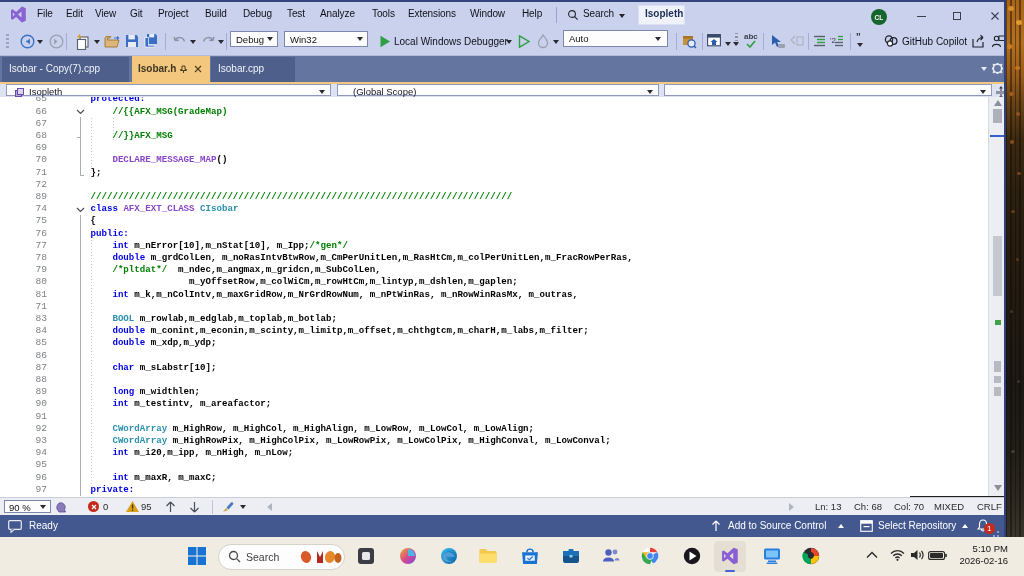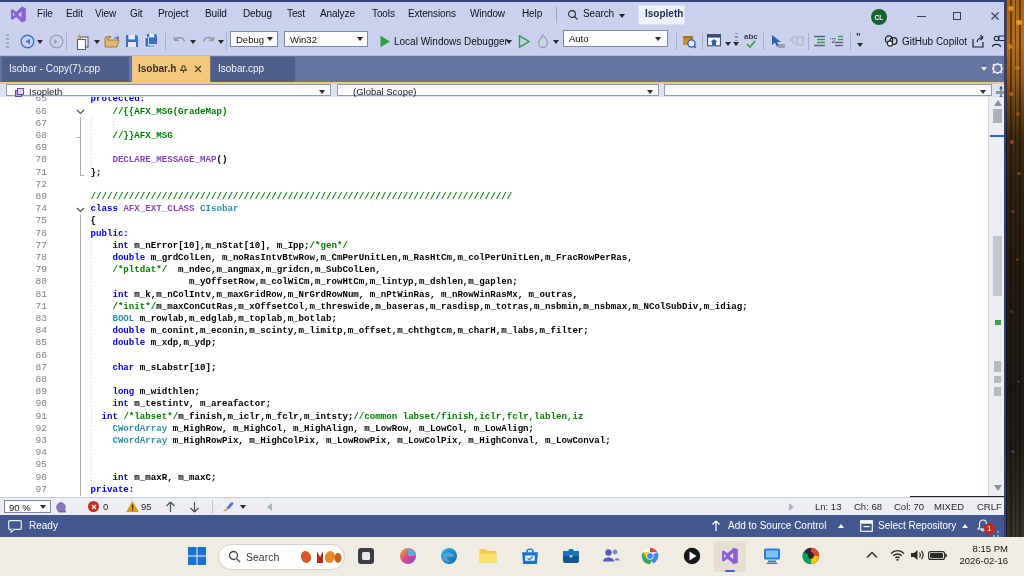--- a/index.html
+++ b/index.html
@@ -356,30 +356,29 @@
 <div class="cl" style="top:166.5px"><span class="b">};</span></div>
 <div class="cl" style="top:190.9px"><span class="c">/////////////////////////////////////////////////////////////////////////////</span></div>
 <div class="cl" style="top:203.1px"><span class="k">class</span><span class="b"> </span><span class="p">AFX_EXT_CLASS</span><span class="b"> </span><span class="t">CIsobar</span></div>
 <div class="cl" style="top:215.3px"><span class="b">{</span></div>
 <div class="cl" style="top:227.5px"><span class="k">public:</span></div>
 <div class="cl" style="top:239.7px"><span class="b">    </span><span class="k">int</span><span class="b"> m_nError[10],m_nStat[10], m_Ipp;</span><span class="c">/*gen*/</span></div>
 <div class="cl" style="top:251.9px"><span class="b">    </span><span class="k">double</span><span class="b"> m_grdColLen, m_noRasIntvBtwRow,m_CmPerUnitLen,m_RasHtCm,m_colPerUnitLen,m_FracRowPerRas,</span></div>
 <div class="cl" style="top:264.1px"><span class="b">    </span><span class="c">/*pltdat*/</span><span class="b">  m_ndec,m_angmax,m_gridcn,m_SubColLen,</span></div>
 <div class="cl" style="top:276.3px"><span class="b">                  m_yOffsetRow,m_colWiCm,m_rowHtCm,m_lintyp,m_dshlen,m_gaplen;</span></div>
 <div class="cl" style="top:288.5px"><span class="b">    </span><span class="k">int</span><span class="b"> m_k,m_nColIntv,m_maxGridRow,m_NrGrdRowNum, m_nPtWinRas, m_nRowWinRasMx, m_outras,</span></div>
-<div class="cl" style="top:300.7px"><span class="b">    </span><span class="c">/*init*/</span><span class="b">m_maxConCutRas,m_xOffsetCol,m_threswide,m_baseras,m_rasdisp,m_totras,m_nsbmin,m_nsbmax,m_NColSubDiv,m_idiag;</span></div>
 <div class="cl" style="top:312.9px"><span class="b">    </span><span class="t">BOOL</span><span class="b"> m_rowlab,m_edglab,m_toplab,m_botlab;</span></div>
 <div class="cl" style="top:325.1px"><span class="b">    </span><span class="k">double</span><span class="b"> m_conint,m_econin,m_scinty,m_limitp,m_offset,m_chthgtcm,m_charH,m_labs,m_filter;</span></div>
 <div class="cl" style="top:337.3px"><span class="b">    </span><span class="k">double</span><span class="b"> m_xdp,m_ydp;</span></div>
 <div class="cl" style="top:361.7px"><span class="b">    </span><span class="k">char</span><span class="b"> m_sLabstr[10];</span></div>
 <div class="cl" style="top:386.1px"><span class="b">    </span><span class="k">long</span><span class="b"> m_widthlen;</span></div>
 <div class="cl" style="top:398.3px"><span class="b">    </span><span class="k">int</span><span class="b"> m_testintv, m_areafactor;</span></div>
-<div class="cl" style="top:410.5px"><span class="b">  </span><span class="k">int</span><span class="b"> </span><span class="c">/*labset*/</span><span class="b">m_finish,m_iclr,m_fclr,m_intsty;</span><span class="c">//common labset/finish,iclr,fclr,lablen,iz</span></div>
 <div class="cl" style="top:434.9px"><span class="b">    </span><span class="t">CWordArray</span><span class="b"> m_HighRowPix, m_HighColPix, m_LowRowPix, m_LowColPix, m_HighConval, m_LowConval;</span></div>
 <div class="cl" style="top:422.7px"><span class="b">    </span><span class="t">CWordArray</span><span class="b"> m_HighRow, m_HighCol, m_HighAlign, m_LowRow, m_LowCol, m_LowAlign;</span></div>
+<div class="cl" style="top:447.1px"><span class="b">    </span><span class="k">int</span><span class="b"> m_i20,m_ipp, m_nHigh, m_nLow;</span></div>
 <div class="cl" style="top:471.5px"><span class="b">    </span><span class="k">int</span><span class="b"> m_maxR, m_maxC;</span></div>
 <div class="cl" style="top:483.7px"><span class="k">private:</span></div>
   </div>
   </div>
 </div>
 
 <div id="vsb">
   <svg class="abs" style="left:5px;top:3px" width="8" height="6" viewBox="0 0 8 6">
         <path d="M4 0 8 6 0 6z" fill="#8a8f9a"></path>
       </svg>
@@ -572,15 +571,15 @@
     </svg>
   <svg class="abs" style="left:910px;top:12px" width="14" height="12" viewBox="0 0 14 12">
       <path d="M1 4 4 4 7.5 1 7.5 11 4 8 1 8z" fill="#2a2a2a"></path>
       <path d="M9.5 3.5 A4.5 4.5 0 0 1 9.5 8.5 M11.5 1.8 A7 7 0 0 1 11.5 10.2" fill="none" stroke="#2a2a2a" stroke-width="1.2"></path>
     </svg>
   <svg class="abs" style="left:928px;top:14px" width="19" height="9" viewBox="0 0 19 9">
       <rect x="0.6" y="0.6" width="16" height="7.8" rx="2" fill="none" stroke="#2a2a2a" stroke-width="1.1"></rect>
       <rect x="2" y="2" width="13" height="5" rx="1" fill="#2a2a2a"></rect>
       <rect x="17.2" y="2.8" width="1.6" height="3.4" rx="0.8" fill="#2a2a2a"></rect>
     </svg>
-  <span class="abs" style="right:16px;top:6px;font-size:9.5px;color:#141414;text-align:right">8:15 PM</span>
+  <span class="abs" style="right:16px;top:6px;font-size:9.5px;color:#141414;text-align:right">5:10 PM</span>
   <span class="abs" style="right:16px;top:18px;font-size:9.5px;color:#141414;text-align:right">2026-02-16</span>
 </div>
 
 </body></html>

